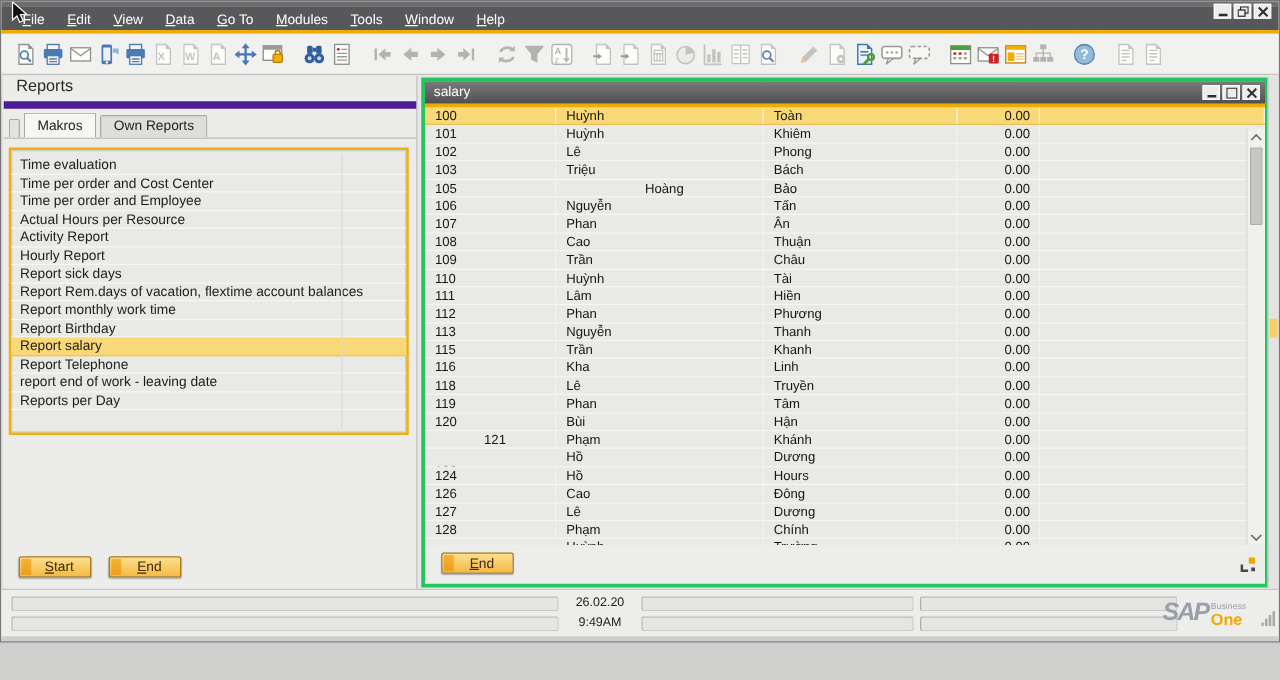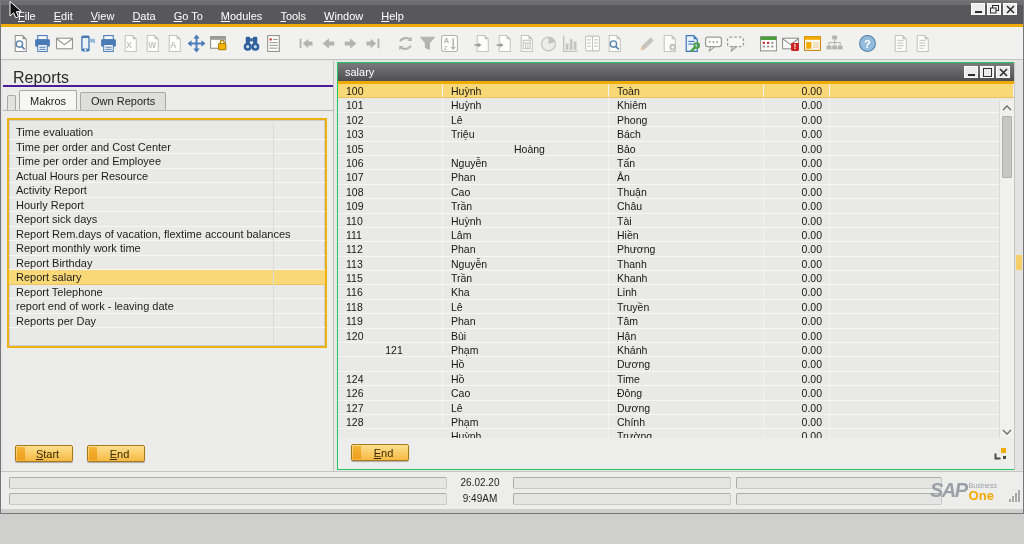--- a/index.html
+++ b/index.html
@@ -16,37 +16,37 @@
 
   .accent-line{position:absolute;left:0;top:23px;right:0;height:3px;background:#f0ab00}
 
   .toolbar{position:absolute;left:0;top:26px;right:0;height:33px;background:#f1f1ef;border-bottom:1px solid #c2c2c0;display:flex;align-items:center;padding-left:8px}
   .tb-icon{width:22px;height:22px;display:flex;align-items:center;justify-content:center}
   .tb-gap{width:11px;height:22px}
 
   .main{position:absolute;left:0;top:60px;right:0;bottom:42px}
 
   .left-panel{position:absolute;left:2px;top:0;width:331px;bottom:0;background:#ececea;border-right:1px solid #c0c0be}
-  .panel-title{height:26px;padding:8px 0 0 10px;font-size:16px;color:#2a2a2a;border-bottom:2px solid #4c1d95}
+  .panel-title{height:26px;padding:0 0 0 10px;font-size:13px;color:#2a2a2a;border-bottom:6px solid #4c1d95}
   .tabs{display:flex;align-items:flex-end;height:24px;padding-left:4px;border-bottom:1px solid #b8b8b6}
   .tab-stub{width:9px;height:15px;background:#e2e2e0;border:1px solid #a8a8a6;border-bottom:none;border-radius:2px 2px 0 0}
   .tab{font-size:11px;padding:2px 10px 3px;border:1px solid #a8a8a6;border-bottom:none;border-radius:2px 2px 0 0;margin-left:3px;background:#dededc;color:#222;cursor:default}
   .tab.active{background:#f6f6f4;padding-top:4px}
   .list-box{position:absolute;left:4px;right:6px;top:57px;height:230px;border:2px solid #eeb114;background:#e9e9e7;box-shadow:inset 0 0 0 1px #cdcdcb;padding-top:5px;overflow:hidden}
   .list-col-divider{position:absolute;top:3px;bottom:3px;right:51px;width:1px;background:#dadad8}
   .list-item{height:14.5px;line-height:14.5px;font-size:11px;padding-left:7px;border-bottom:1px solid #f6f6f4;color:#1c1c1c;white-space:nowrap;cursor:default}
   .list-item.selected{background:#f9d878;border-bottom-color:#ecc35c}
   .panel-buttons{position:absolute;left:12px;bottom:9px;display:flex;gap:14px}
 
   .btn{position:relative;height:17px;min-width:58px;padding:0 10px 0 17px;background:linear-gradient(#fcdf8e,#f6ba44);border:1px solid #a8791c;border-radius:2px;font-size:11px;color:#3a2a00;display:flex;align-items:center;justify-content:center;box-shadow:0 1px 1px rgba(0,0,0,.28);cursor:default}
   .btn::before{content:"";position:absolute;left:1px;top:1px;bottom:1px;width:8px;background:linear-gradient(#f5b435,#ee9d1d)}
   .btn-label{display:inline-block}
   .btn-label::first-letter{text-decoration:underline}
 
-  .salary-window{position:absolute;left:336px;top:1px;width:678px;bottom:1px;background:#ededeb;border:1px solid #22c55e;display:flex;flex-direction:column}
+  .salary-window{position:absolute;left:336px;top:1px;width:678px;bottom:1px;background:#ededeb;border:3px solid #22c55e;display:flex;flex-direction:column}
   .sw-titlebar{height:18px;background:linear-gradient(#7b7b7d,#4f4f51);display:flex;align-items:center;padding:0 4px 0 7px;color:#fff;font-size:11px;flex:0 0 auto}
   .sw-controls{margin-left:auto;display:flex;gap:2px}
   .sw-accent{height:3px;background:#f0ab00;flex:0 0 auto}
   .grid{position:relative;flex:1;overflow:hidden}
   .grid-head{display:flex;height:16px;background:linear-gradient(#f7f9fb,#dbe1e9);border-bottom:1px solid #c9ced5;font-size:10.5px;color:#222}
   .gh-cell{display:flex;align-items:center;justify-content:center;border-right:1px solid #edf0f4;height:100%;flex:0 0 auto}
   .gh-fill{flex:1}
   .g-row{display:flex;height:14.4px;line-height:14.3px;font-size:10.5px;color:#161616;background:#e9e9e7;border-bottom:1px solid #f6f6f4;cursor:default}
   .g-row.selected{background:#f9d878;border-bottom-color:#e9c158}
   .g-cell{padding-left:8px;border-right:1px solid #f2f2f0;overflow:hidden;white-space:nowrap;flex:0 0 auto}
@@ -646,21 +646,21 @@
             <div class="g-row">
               <div class="g-cell" style="width: 105px; margin-top: 11px;">122</div>
               <div class="g-cell" style="width: 166px;">Hồ</div>
               <div class="g-cell" style="width: 155px;">Dương</div>
               <div class="g-cell num" style="width: 66px;">0.00</div>
               <div class="g-cell g-fill"></div>
             </div>
             <div class="g-row">
               <div class="g-cell" style="width: 105px;">124</div>
               <div class="g-cell" style="width: 166px;">Hồ</div>
-              <div class="g-cell" style="width: 155px;">Time</div>
+              <div class="g-cell" style="width: 155px;">Hours</div>
               <div class="g-cell num" style="width: 66px;">0.00</div>
               <div class="g-cell g-fill"></div>
             </div>
             <div class="g-row">
               <div class="g-cell" style="width: 105px;">126</div>
               <div class="g-cell" style="width: 166px;">Cao</div>
               <div class="g-cell" style="width: 155px;">Đông</div>
               <div class="g-cell num" style="width: 66px;">0.00</div>
               <div class="g-cell g-fill"></div>
             </div>

